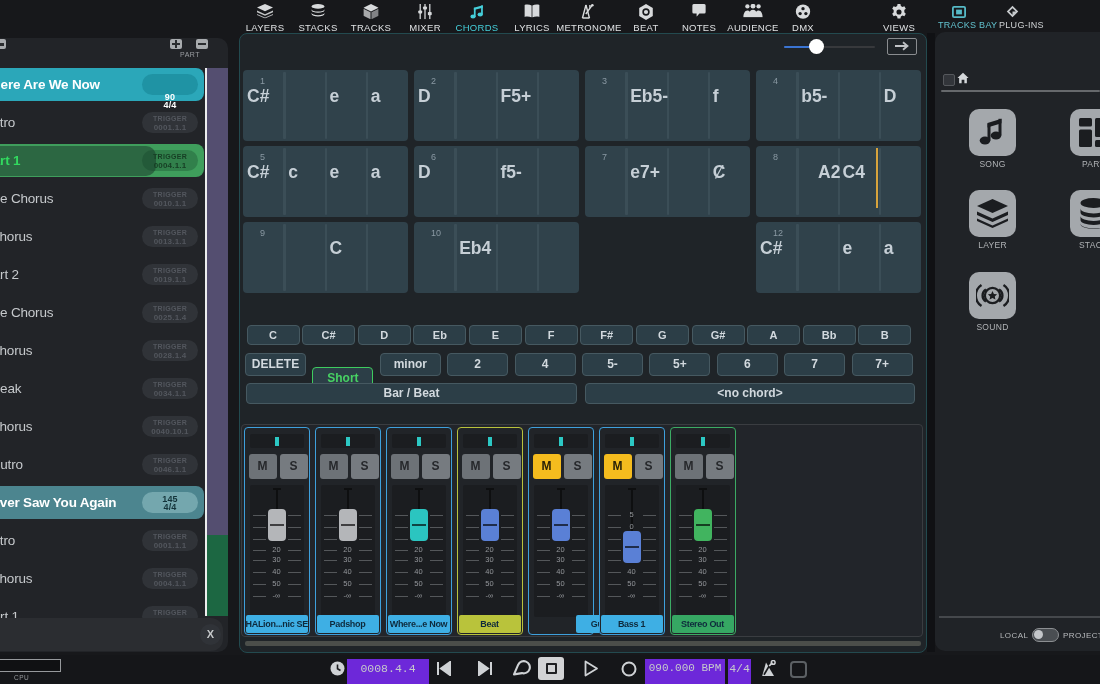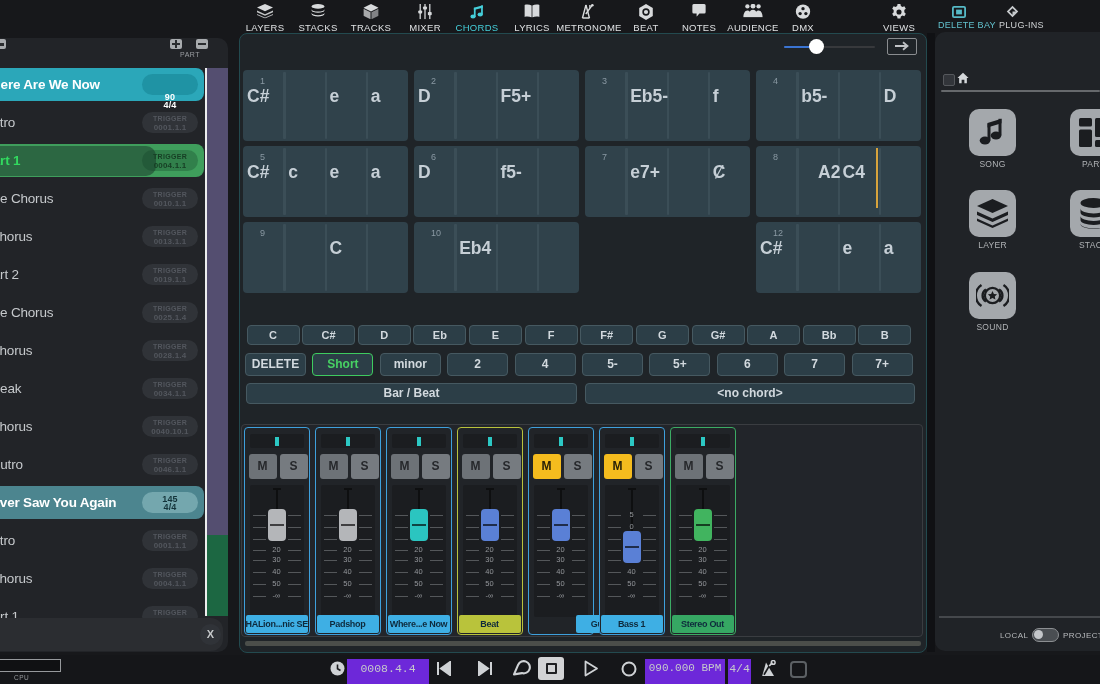--- a/index.html
+++ b/index.html
@@ -403,21 +403,21 @@
     <div class="nbtn" style="left:413.4px;top:325px;width:53px;height:20px;font-size:11px;line-height:18px;">Eb</div>
     <div class="nbtn" style="left:469.0px;top:325px;width:53px;height:20px;font-size:11px;line-height:18px;">E</div>
     <div class="nbtn" style="left:524.6px;top:325px;width:53px;height:20px;font-size:11px;line-height:18px;">F</div>
     <div class="nbtn" style="left:580.2px;top:325px;width:53px;height:20px;font-size:11px;line-height:18px;">F#</div>
     <div class="nbtn" style="left:635.8px;top:325px;width:53px;height:20px;font-size:11px;line-height:18px;">G</div>
     <div class="nbtn" style="left:691.5px;top:325px;width:53px;height:20px;font-size:11px;line-height:18px;">G#</div>
     <div class="nbtn" style="left:747.1px;top:325px;width:53px;height:20px;font-size:11px;line-height:18px;">A</div>
     <div class="nbtn" style="left:802.7px;top:325px;width:53px;height:20px;font-size:11px;line-height:18px;">Bb</div>
     <div class="nbtn" style="left:858.3px;top:325px;width:53px;height:20px;font-size:11px;line-height:18px;">B</div>
     <div class="nbtn" style="left:245.0px;top:353px;width:61px;height:23px;font-size:12px;line-height:21px;">DELETE</div>
-    <div class="nbtn" style="left:312.4px;top:353px;width:61px;height:23px;font-size:12px;line-height:20px;border:1.5px solid #3ecb5f;color:#47d163;">Short</div>
+    <div class="nbtn" style="left:312.4px;top:367px;width:61px;height:23px;font-size:12px;line-height:20px;border:1.5px solid #3ecb5f;color:#47d163;">Short</div>
     <div class="nbtn" style="left:379.8px;top:353px;width:61px;height:23px;font-size:12px;line-height:21px;">minor</div>
     <div class="nbtn" style="left:447.2px;top:353px;width:61px;height:23px;font-size:12px;line-height:21px;">2</div>
     <div class="nbtn" style="left:514.6px;top:353px;width:61px;height:23px;font-size:12px;line-height:21px;">4</div>
     <div class="nbtn" style="left:582.0px;top:353px;width:61px;height:23px;font-size:12px;line-height:21px;">5-</div>
     <div class="nbtn" style="left:649.4px;top:353px;width:61px;height:23px;font-size:12px;line-height:21px;">5+</div>
     <div class="nbtn" style="left:716.8px;top:353px;width:61px;height:23px;font-size:12px;line-height:21px;">6</div>
     <div class="nbtn" style="left:784.2px;top:353px;width:61px;height:23px;font-size:12px;line-height:21px;">7</div>
     <div class="nbtn" style="left:851.6px;top:353px;width:61px;height:23px;font-size:12px;line-height:21px;">7+</div>
     <div class="nbtn" style="left:585px;top:383px;width:330px;height:21px;font-size:12px;line-height:19px;">&lt;no chord&gt;</div>
     <div class="nbtn" style="left:246px;top:383px;width:331px;height:21px;font-size:12px;line-height:19px;">Bar / Beat</div>
@@ -729,21 +729,21 @@
       <line x1="3" y1="14.8" x2="9" y2="4.6" stroke="#17181b" stroke-width="1.7"></line>
       <line x1="8.2" y1="6" x2="11.5" y2="2.6" stroke="#cfd2d5" stroke-width="1.7"></line>
       <circle cx="12.2" cy="2.4" r="1.9" fill="none" stroke="#cfd2d5" stroke-width="1.5"></circle>
     </svg>
     <div class="abs" style="left:790px;top:661px;width:17px;height:17px;border:2px solid #5c6064;border-radius:4px;"></div>
     <div class="abs" style="left:927px;top:33px;width:8px;height:619px;background:#101114;"></div>
     <svg class="abs" style="left:952px;top:6px;" width="14" height="12" viewBox="0 0 14 12">
       <rect x="0.9" y="0.9" width="12.2" height="10.2" rx="1.2" fill="none" stroke="#56bac7" stroke-width="1.8"></rect>
       <rect x="4.1" y="3.6" width="5.8" height="4.8" fill="#56bac7"></rect>
     </svg>
-    <div class="abs" style="left:938px;top:20px;font-size:9px;color:#62c1cd;letter-spacing:.3px;">DELETE BAY</div>
+    <div class="abs" style="left:938px;top:20px;font-size:9px;color:#62c1cd;letter-spacing:.3px;">TRACKS BAY</div>
     <svg class="abs" style="left:1006px;top:5px;" width="13" height="13" viewBox="0 0 13 13">
       <rect x="3.3" y="3.3" width="6.4" height="6.4" transform="rotate(45 6.5 6.5)" fill="none" stroke="#c8cbce" stroke-width="1.7"></rect>
       <path d="M6.5 6.5L10.6 6.5 6.5 10.6z" fill="#c8cbce" transform="rotate(-0 6.5 6.5)"></path>
     </svg>
     <div class="abs" style="left:999px;top:20px;font-size:9px;color:#cfd2d4;letter-spacing:.3px;">PLUG-INS</div>
     <div class="abs" style="left:935px;top:32px;width:165px;height:619px;background:#202327;border-radius:10px 0 0 10px;"></div>
     <div class="abs" style="left:943px;top:74px;width:12px;height:12px;background:#32353a;border:1px solid #55585c;border-radius:2px;"></div>
     <svg class="abs" style="left:957px;top:72px;" width="12" height="12" viewBox="0 0 14 14">
       <path d="M7 1L13.5 7h-2v6H8.6V9H5.4v4H2.5V7h-2z" fill="#d4d7da"></path>
     </svg>

